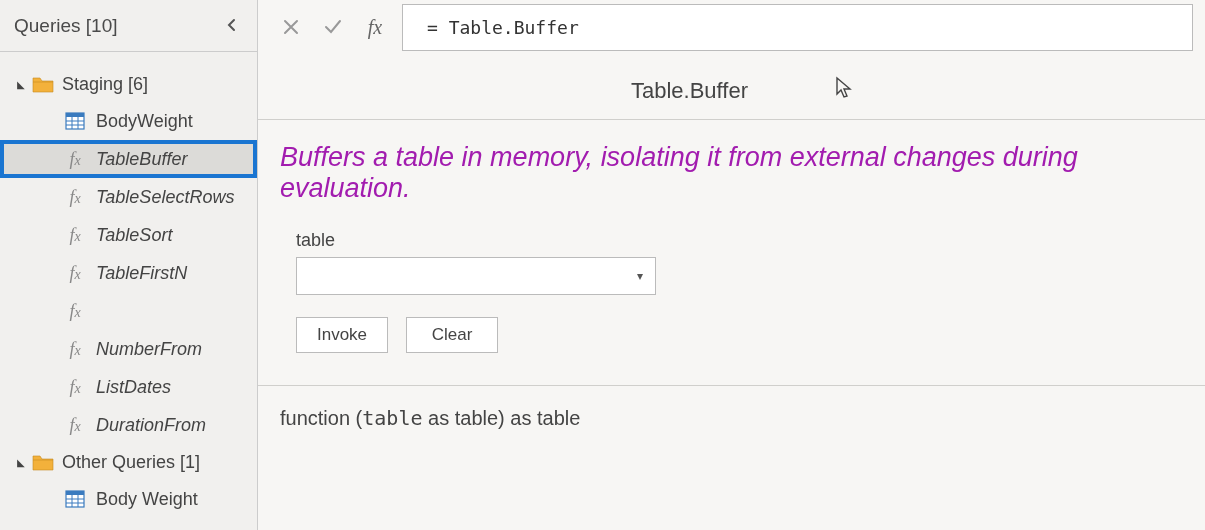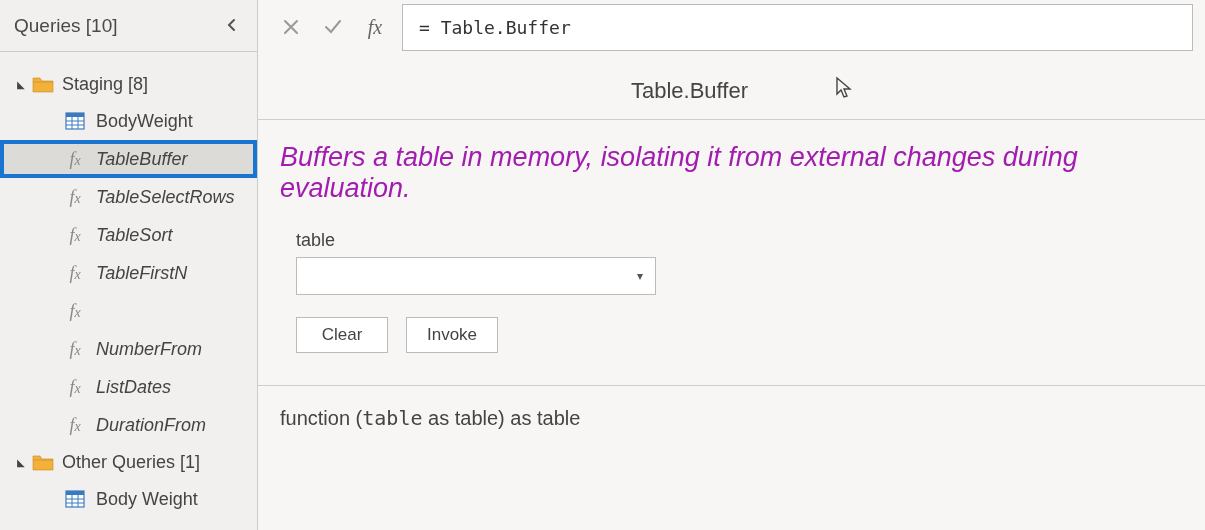--- a/index.html
+++ b/index.html
@@ -122,21 +122,21 @@
       font-size: 20px;
       cursor: pointer;
     }
     .fb-input {
       flex: 1;
       height: 47px;
       border: 1px solid #bbb;
       background: #fff;
       font-family: Consolas, monospace;
       font-size: 18px;
-      padding: 4px 16px;
+      padding: 4px 24px;
       color: #333;
       margin-left: 6px;
     }
     .func-title-row {
       display: flex;
       align-items: center;
       padding: 26px 0 14px 22px;
       gap: 86px;
       justify-content: center;
     }
@@ -229,21 +229,21 @@
       </svg>
     </div>
   </div>
   <div class="tree" id="tree">
       <div class="group-row">
         <span class="group-arrow" style="transform: scaleX(-1); font-size: 10px;">◢</span>
         <span class="folder-icon"><svg width="22" height="17" viewBox="0 0 22 17">
             <path d="M1 3 L1 16 L21 16 L21 5 L10 5 L8 2 L1 2 Z" fill="#f3b13b" stroke="#c68a1e" stroke-width="0.6"></path>
             <path d="M1 6 L21 6" stroke="#c68a1e" stroke-width="0.6"></path>
           </svg></span>
-        <span class="group-label">Staging [8]</span>
+        <span class="group-label">Staging [6]</span>
       </div>
       <div class="item-row">
         <span class="item-icon">
           <svg width="20" height="18" viewBox="0 0 20 18">
             <rect x="1" y="1" width="18" height="16" fill="#fff" stroke="#3a7bbf" stroke-width="1.2"></rect>
             <rect x="1" y="1" width="18" height="4" fill="#3a7bbf"></rect>
             <line x1="1" y1="9" x2="19" y2="9" stroke="#3a7bbf"></line>
             <line x1="1" y1="13" x2="19" y2="13" stroke="#3a7bbf"></line>
             <line x1="7" y1="5" x2="7" y2="17" stroke="#3a7bbf"></line>
             <line x1="13" y1="5" x2="13" y2="17" stroke="#3a7bbf"></line>
@@ -351,22 +351,22 @@
 
   <div class="description">Buffers a table in memory, isolating it from external changes during evaluation.</div>
 
   <div class="param-section">
     <div class="param-label">table</div>
     <div class="param-select">
       <span></span>
       <span class="caret-down">▾</span>
     </div>
     <div class="btn-row">
+      <div class="btn">Invoke</div>
       <div class="btn">Clear</div>
-      <div class="btn">Invoke</div>
     </div>
   </div>
 
   <hr class="divider">
 
   <div class="signature">
     <span>function (</span><span class="mono">table</span><span> as table) as table</span>
   </div>
 </div>
 

